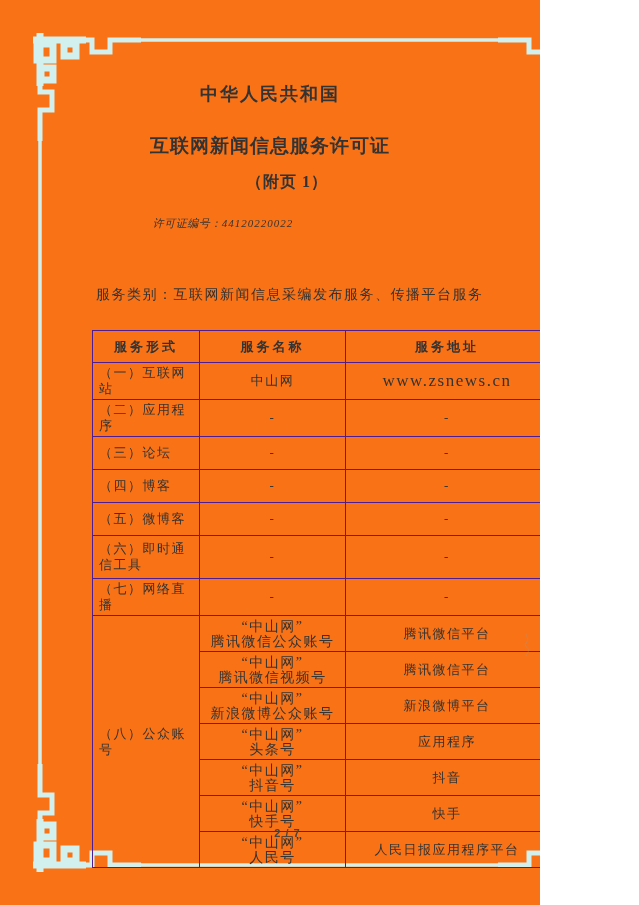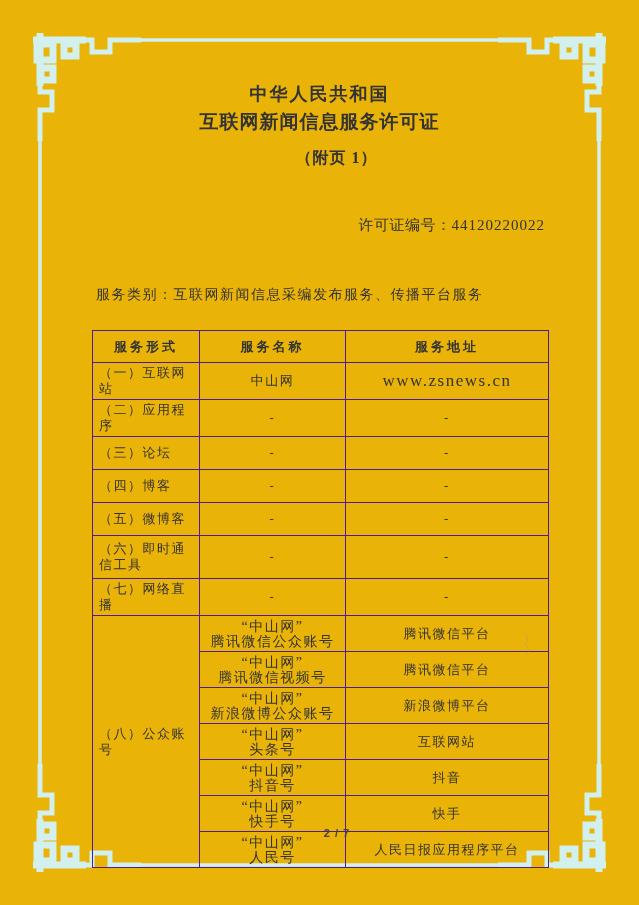--- a/index.html
+++ b/index.html
@@ -1,20 +1,20 @@
 <!DOCTYPE html>
 <html><head>
 <meta charset="utf-8">
 <style>
   html, body { margin: 0; padding: 0; background: #ffffff; }
   .page {
     position: relative;
-    width: 639px;
+    width: 540px;
     height: 905px;
-    background: #eab308;
+    background: #f97316;
     font-family: "Liberation Serif", "DejaVu Serif", serif;
     color: #333333;
     overflow: hidden;
   }
   .border-svg {
     position: absolute;
     left: 0; top: 0;
     width: 639px; height: 905px;
     pointer-events: none;
   }
@@ -28,39 +28,40 @@
     font-size: 18px;
     font-weight: 700;
     letter-spacing: 2px;
     line-height: 20px;
   }
   .title-line2 {
     font-size: 19px;
     font-weight: 700;
     letter-spacing: 1px;
     line-height: 20px;
-    margin-top: 8px;
+    margin-top: 32px;
   }
   .title-line3 {
     font-size: 16px;
     font-weight: 700;
     letter-spacing: 1px;
     line-height: 18px;
     margin-top: 17px;
     padding-left: 34px;
   }
   .license-line {
     position: absolute;
     top: 216px;
     left: 0;
     right: 94px;
-    text-align: right;
-    font-size: 15px;
+    text-align: center;
+    font-size: 11px;
     letter-spacing: 0.5px;
     white-space: nowrap;
+    font-style: italic;
   }
   .license-line .num { letter-spacing: 1px; }
   .category-line {
     position: absolute;
     top: 286px;
     left: 96px;
     font-size: 14px;
     letter-spacing: 1.5px;
     white-space: nowrap;
   }
@@ -235,21 +236,21 @@
           <span>“中山网”</span>
           <span>新浪微博公众账号</span>
         </td>
         <td class="c-addr">新浪微博平台</td>
       </tr>
       <tr class="r-sub">
         <td class="c-mid sub-name">
           <span>“中山网”</span>
           <span>头条号</span>
         </td>
-        <td class="c-addr">互联网站</td>
+        <td class="c-addr">应用程序</td>
       </tr>
       <tr class="r-sub">
         <td class="c-mid sub-name">
           <span>“中山网”</span>
           <span>抖音号</span>
         </td>
         <td class="c-addr">抖音</td>
       </tr>
       <tr class="r-sub">
         <td class="c-mid sub-name">

